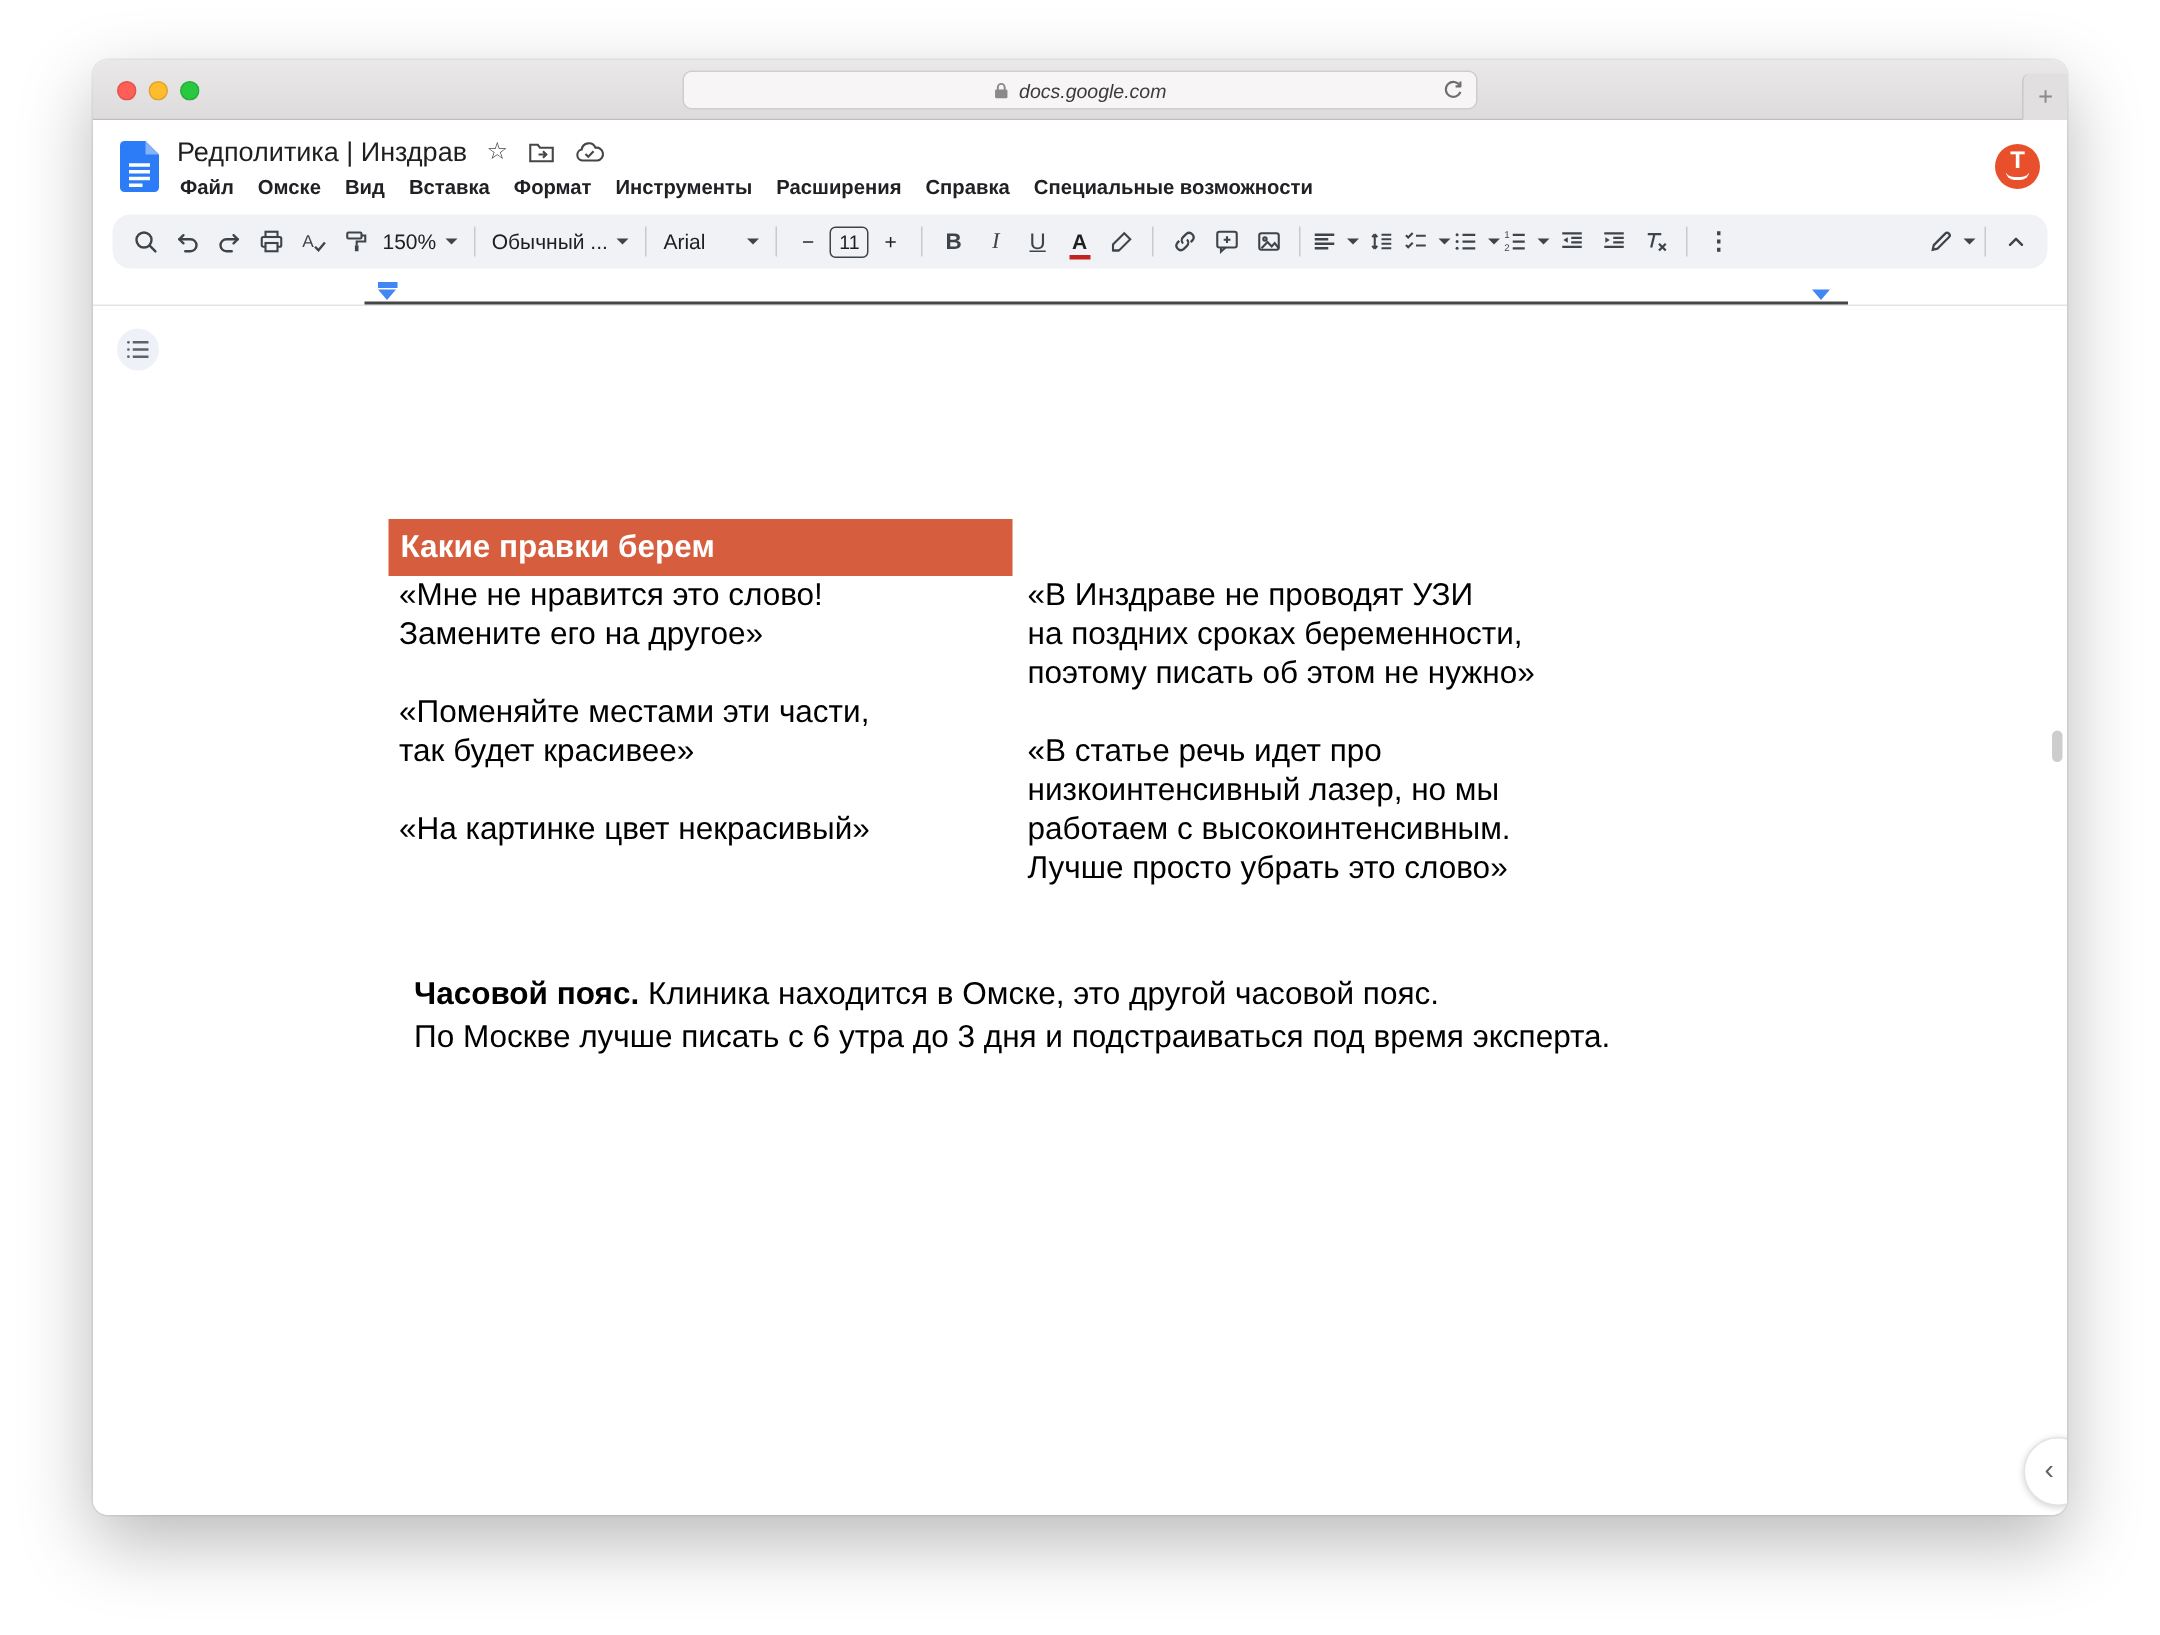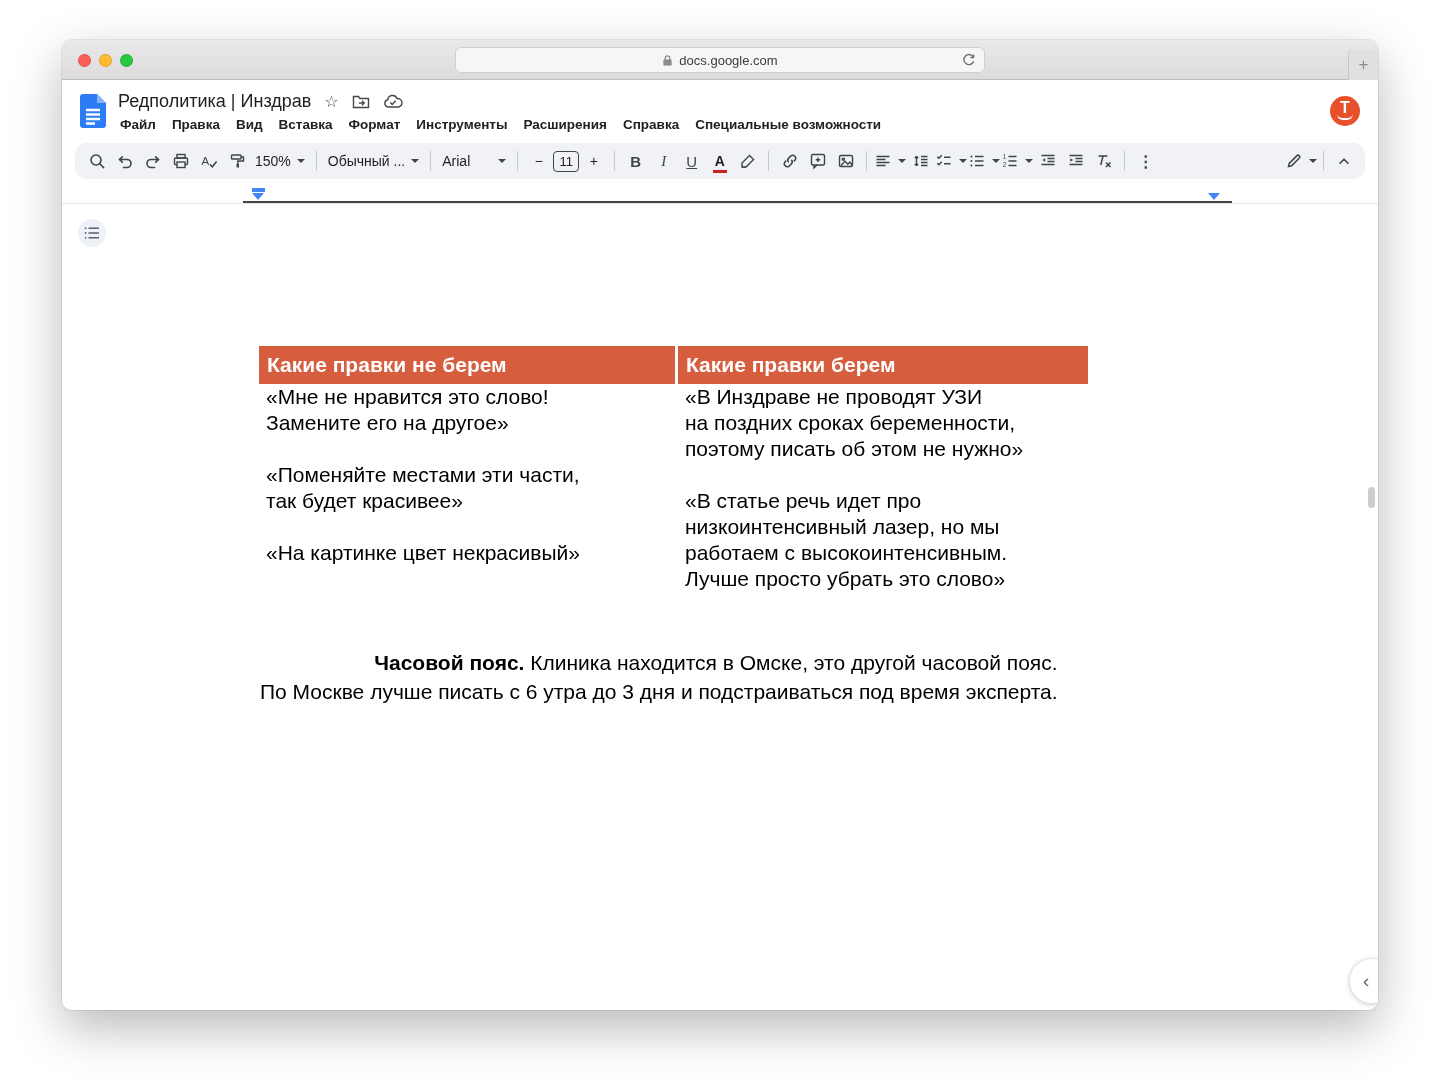--- a/index.html
+++ b/index.html
@@ -13,20 +13,21 @@
   .window {
     position:absolute; left:62px; top:40px; width:1316px; height:970px;
     border-radius:10px; overflow:hidden; background:#fff;
     box-shadow:0 18px 50px rgba(0,0,0,.28), 0 0 0 1px rgba(0,0,0,.07);
   }
   
   .chrome {
     position:relative; height:40px;
     background:linear-gradient(#eae8e9,#dddbdc);
     border-bottom:1px solid #bfbdbe;
+    font-style:italic;
   }
   .traffic { position:absolute; left:16px; top:14px; display:flex; gap:8px; }
   .tl { width:13px; height:13px; border-radius:50%; border:1px solid rgba(0,0,0,.12); }
   .tl.red{ background:#ff5f57; } .tl.yellow{ background:#febc2e; } .tl.green{ background:#28c840; }
   .urlfield {
     position:absolute; left:50%; transform:translateX(-50%); top:7px;
     width:530px; height:26px; background:#f7f5f6; border:1px solid #cfcdce; border-radius:6px;
     display:flex; align-items:center; justify-content:center; gap:6px;
     font-size:13px; color:#3c3c3c;
   }
@@ -92,21 +93,21 @@
     background:#eef1f7; border:0; display:flex; align-items:center; justify-content:center; color:#5f6368; }
   .doc-text { font-size:21px; color:#000; }
   .intro { position:absolute; left:198px; top:84px; line-height:26px; }
   .doc-table { position:absolute; left:197px; top:142px; width:829px; }
   .tbl-row { display:grid; grid-template-columns:416px 410px; column-gap:3px; }
   .th { background:var(--table-header,#d65e3f); color:#fff; font-weight:bold; font-size:21px;
     height:38px; line-height:38px; padding-left:8px; white-space:nowrap; overflow:hidden; }
   .td { padding:0 8px 8px 7px; font-size:21px; line-height:26px; color:#000; }
   .td p { margin:0 0 26px 0; }
   .td p:last-child { margin-bottom:16px; }
-  .timezone { position:absolute; left:198px; top:444px; line-height:29px;text-align:right; }
+  .timezone { position:absolute; left:214px; top:444px; line-height:29px; }
   .timezone p { margin:0; }
   .bold-lead { font-weight:bold; }
   .scroll-thumb { position:absolute; left:1306px; top:283px; width:7px; height:21px; border-radius:4px; background:#cdcdcd; }
   .side-btn { position:absolute; left:1287px; top:754px; width:46px; height:46px; border-radius:50%;
     background:#fff; border:1px solid #e3e3e3; box-shadow:0 1px 5px rgba(0,0,0,.18);
     color:#5f6368; font-size:19px; display:flex; align-items:center; padding-left:13px; }
 </style>
 </head>
 <body>
 
@@ -161,21 +162,21 @@
         </span>
         <span class="title-icon">
           <svg width="20" height="15" viewBox="0 0 20 15" fill="none" stroke="#454746" stroke-width="1.4">
               <path d="M5.2 13 a3.7 3.7 0 0 1 -.4 -7.3 A4.8 4.8 0 0 1 14 4.5 a3.4 3.4 0 0 1 1.4 8.5 z"></path>
               <path d="M7.3 8.6 l1.9 1.9 3.5 -3.7"></path>
             </svg>
         </span>
       </div>
       <nav class="menu-row">
         <span class="menu-item">Файл</span>
-        <span class="menu-item">Правка</span>
+        <span class="menu-item">Омске</span>
         <span class="menu-item">Вид</span>
         <span class="menu-item">Вставка</span>
         <span class="menu-item">Формат</span>
         <span class="menu-item">Инструменты</span>
         <span class="menu-item">Расширения</span>
         <span class="menu-item">Справка</span>
         <span class="menu-item">Специальные возможности</span>
       </nav>
     </div>
     <div class="avatar">
@@ -367,21 +368,20 @@
           <circle cx="1.6" cy="2.2" r="0.9" fill="currentColor" stroke="none"></circle>
           <circle cx="1.6" cy="7" r="0.9" fill="currentColor" stroke="none"></circle>
           <circle cx="1.6" cy="11.8" r="0.9" fill="currentColor" stroke="none"></circle>
           <path d="M4.5 2.2h10.5M4.5 7h10.5M4.5 11.8h10.5"></path>
         </svg>
     </button>
 
 
     <div class="doc-table">
       <div class="tbl-row">
-        <div class="th">Какие правки не берем</div>
         <div class="th">Какие правки берем</div>
       </div>
       <div class="tbl-row">
         <div class="td">
           <p><span>«Мне не нравится это слово!</span><br><span>Замените его на другое»</span></p>
           <p><span>«Поменяйте местами эти части,</span><br><span>так будет красивее»</span></p>
           <p><span>«На картинке цвет некрасивый»</span></p>
         </div>
         <div class="td">
           <p><span>«В Инздраве не проводят УЗИ</span><br><span>на поздних сроках беременности,</span><br><span>поэтому писать об этом не нужно»</span></p>

